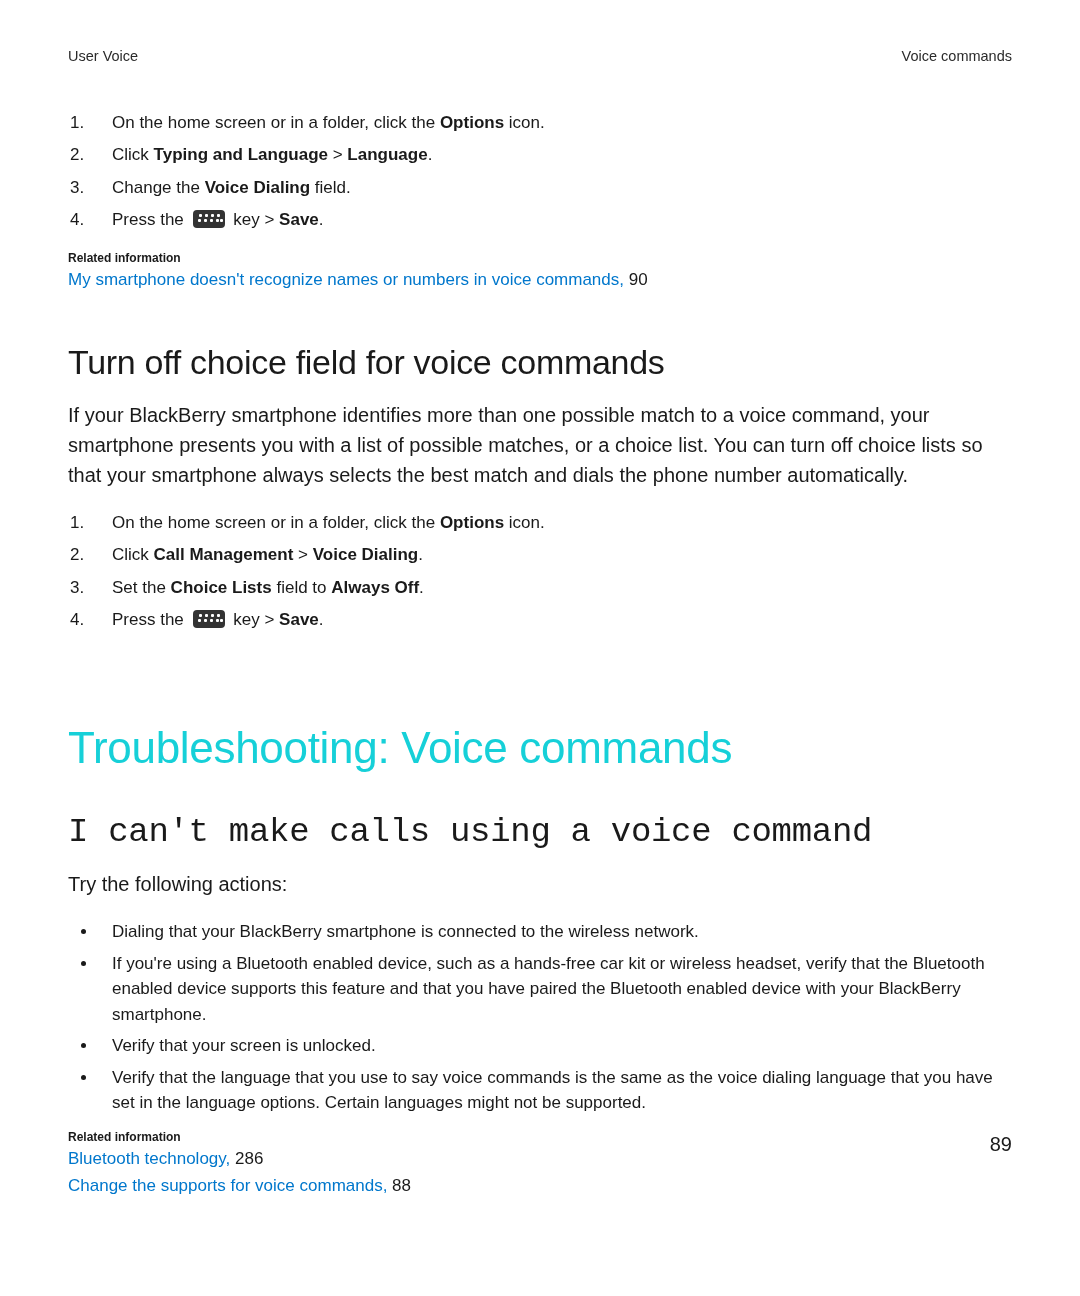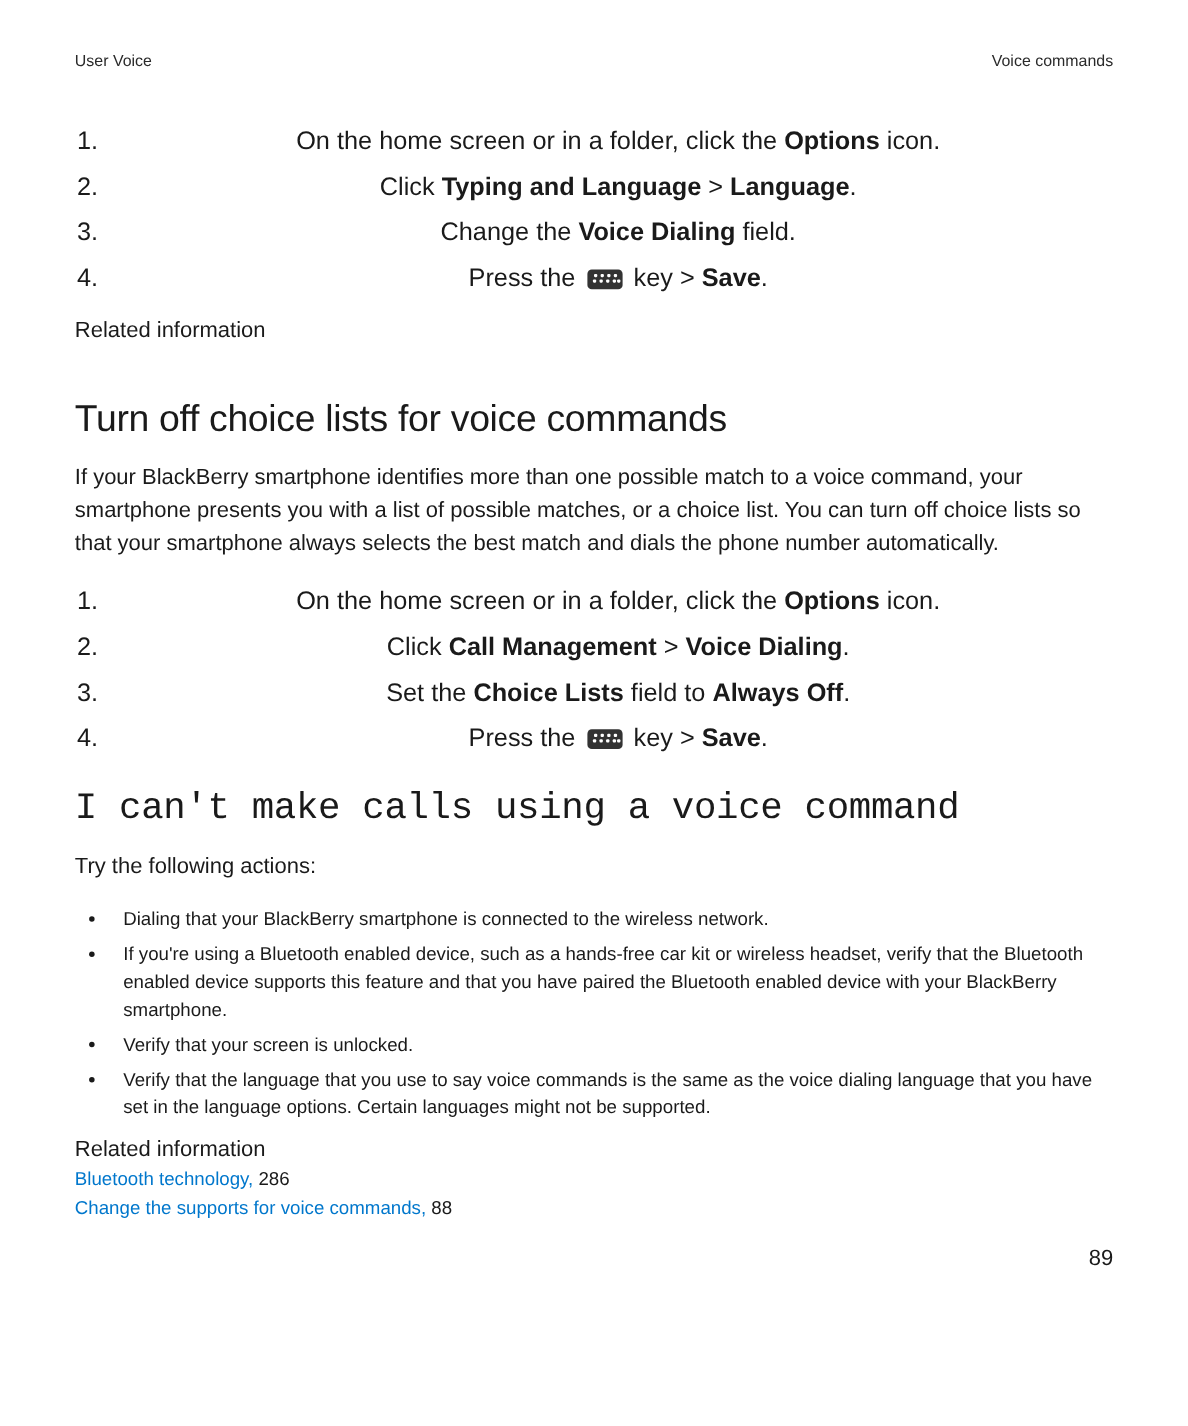--- a/index.html
+++ b/index.html
@@ -22,39 +22,38 @@
     justify-content: space-between;
     font-size: 14.5px;
     color: #2a2a2a;
     margin-bottom: 46px;
   }
   ol.steps {
     margin: 0 0 18px 0;
     padding-left: 0;
     list-style: none;
     counter-reset: step;
-    font-size: 23px;
+    font-size: 17px;
     line-height: 1.55;
-    text-align: center;
   }
   ol.steps > li {
     counter-increment: step;
     position: relative;
     padding-left: 44px;
     margin-bottom: 6px;
   }
   ol.steps > li::before {
     content: counter(step) ".";
     position: absolute;
     left: 2px;
     top: 0;
   }
   .related-title {
-    font-weight: normal;
-    font-size: 20px;
+    font-weight: bold;
+    font-size: 12px;
     margin-top: 6px;
   }
   .link {
     color: #0077cc;
     font-size: 17px;
     line-height: 1.5;
   }
   .link-row { margin-top: 2px; }
   h2.section {
     font-size: 34px;
@@ -142,22 +141,25 @@
       </span>
     </li>
     <li>
       <span class="row">
         <span>Press the </span><span class="menu-key"></span><span> key &gt; </span><strong>Save</strong><span>.</span>
       </span>
     </li>
   </ol>
 
   <div class="related-title">Related information</div>
-
-  <h2 class="section">Turn off choice lists for voice commands</h2>
+  <div class="link-row">
+    <span class="link">My smartphone doesn't recognize names or numbers in voice commands,</span><span style="font-size:17px;"> 90</span>
+  </div>
+
+  <h2 class="section">Turn off choice field for voice commands</h2>
   <p class="body">If your BlackBerry smartphone identifies more than one possible match to a voice command, your smartphone presents you with a list of possible matches, or a choice list. You can turn off choice lists so that your smartphone always selects the best match and dials the phone number automatically.</p>
 
   <ol class="steps">
     <li>
       <span class="row">
         <span>On the home screen or in a folder, click the </span><strong>Options</strong><span> icon.</span>
       </span>
     </li>
     <li>
       <span class="row">
@@ -169,20 +171,21 @@
         <span>Set the </span><strong>Choice Lists</strong><span> field to </span><strong>Always Off</strong><span>.</span>
       </span>
     </li>
     <li>
       <span class="row">
         <span>Press the </span><span class="menu-key"></span><span> key &gt; </span><strong>Save</strong><span>.</span>
       </span>
     </li>
   </ol>
 
+  <h1 class="chapter">Troubleshooting: Voice commands</h1>
 
   <h2 class="section" style="margin-top:28px;font-family:Liberation Mono, monospace;">I can't make calls using a voice command</h2>
   <p class="body">Try the following actions:</p>
 
   <ul class="bullets">
     <li>Dialing that your BlackBerry smartphone is connected to the wireless network.</li>
     <li>If you're using a Bluetooth enabled device, such as a hands-free car kit or wireless headset, verify that the Bluetooth enabled device supports this feature and that you have paired the Bluetooth enabled device with your BlackBerry smartphone.</li>
     <li>Verify that your screen is unlocked.</li>
     <li>Verify that the language that you use to say voice commands is the same as the voice dialing language that you have set in the language options. Certain languages might not be supported.</li>
   </ul>

